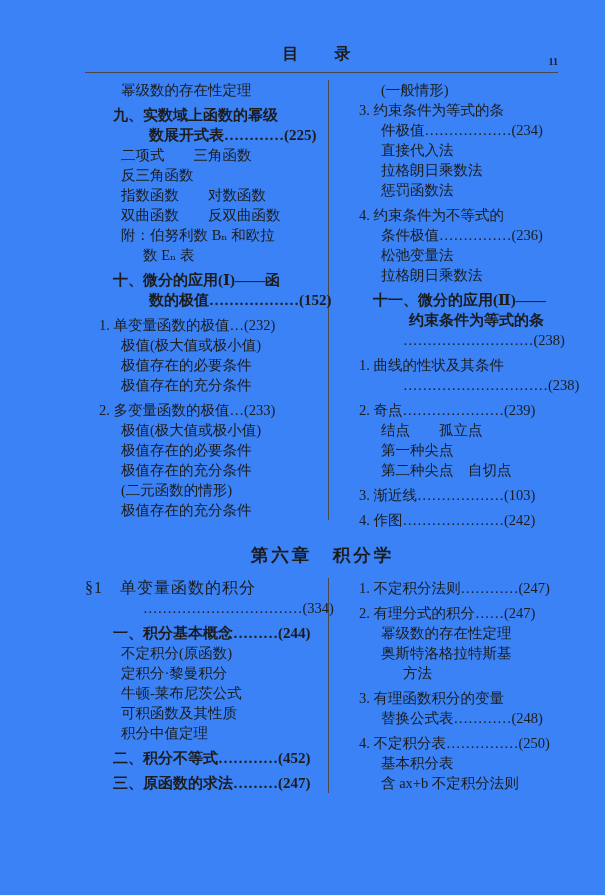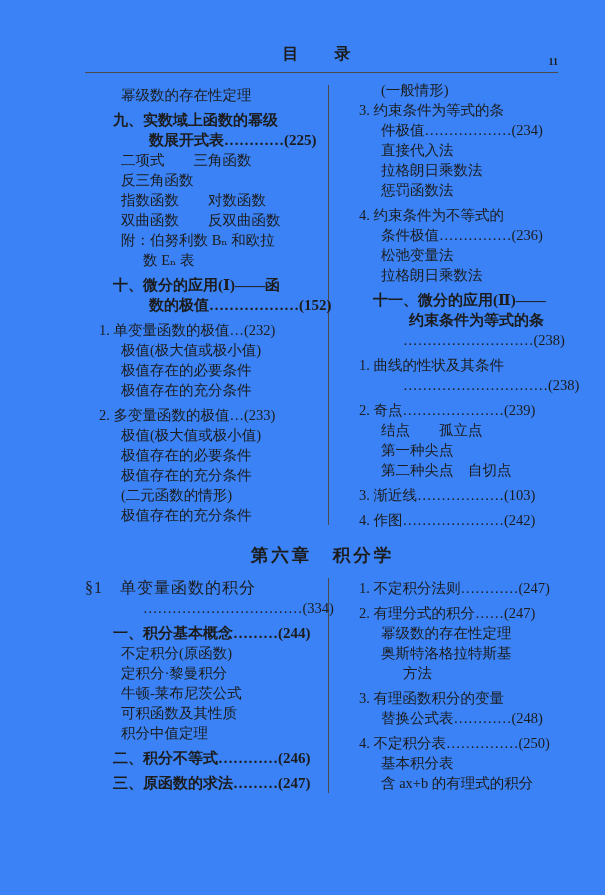--- a/index.html
+++ b/index.html
@@ -39,21 +39,21 @@
     font-weight: bold;
   }
   .content {
     position: absolute;
     top: 80px;
     left: 85px;
     right: 45px;
   }
   .columns {
     display: flex;
-    align-items: center;
+    align-items: flex-start;
   }
   .col-left {
     width: 244px;
     box-sizing: border-box;
     border-right: 1px solid #4a4a4a;
     padding-right: 10px;
   }
   .col-right {
     flex: 1;
     padding-left: 16px;
@@ -150,31 +150,31 @@
     <div class="columns">
       <div class="col-left">
           <div class="line i0 sect">§1　单变量函数的积分</div>
           <div class="line i3">……………………………(334)</div>
           <div class="line i0 b sp">一、积分基本概念………(244)</div>
           <div class="line i2">不定积分(原函数)</div>
           <div class="line i2">定积分·黎曼积分</div>
           <div class="line i2">牛顿-莱布尼茨公式</div>
           <div class="line i2">可积函数及其性质</div>
           <div class="line i2">积分中值定理</div>
-          <div class="line i0 b sp">二、积分不等式…………(246)</div>
+          <div class="line i0 b sp">二、积分不等式…………(452)</div>
           <div class="line i0 b sp">三、原函数的求法………(247)</div>
         </div>
       <div class="col-right">
           <div class="line i1">1. 不定积分法则…………(247)</div>
           <div class="line i1 sp">2. 有理分式的积分……(247)</div>
           <div class="line i2">幂级数的存在性定理</div>
           <div class="line i2">奥斯特洛格拉特斯基</div>
           <div class="line i3">方法</div>
           <div class="line i1 sp">3. 有理函数积分的变量</div>
           <div class="line i2">替换公式表…………(248)</div>
           <div class="line i1 sp">4. 不定积分表……………(250)</div>
           <div class="line i2">基本积分表</div>
-          <div class="line i2">含 ax+b 的有理式的积分</div>
+          <div class="line i2">含 ax+b 不定积分法则</div>
         </div>
     </div>
 
   </div>
 </div>
 
 </body></html>

